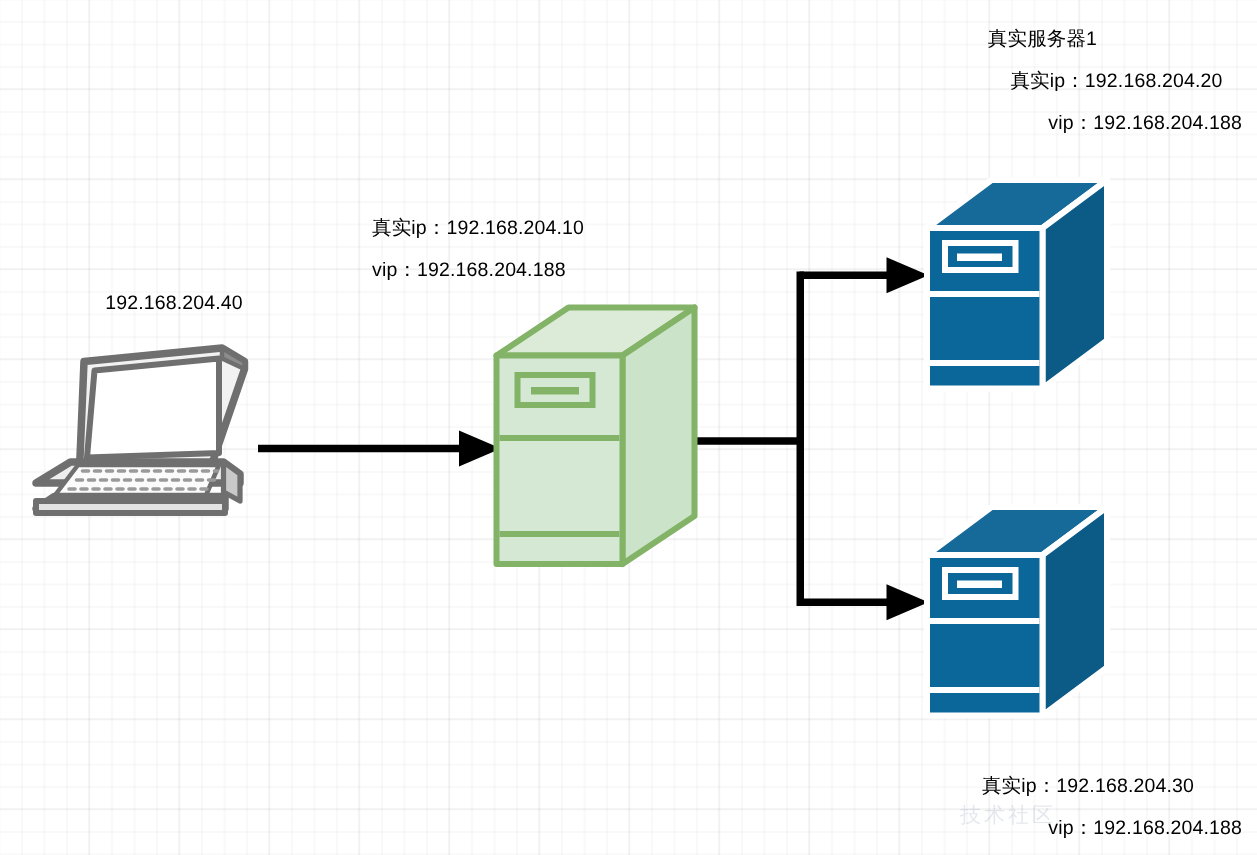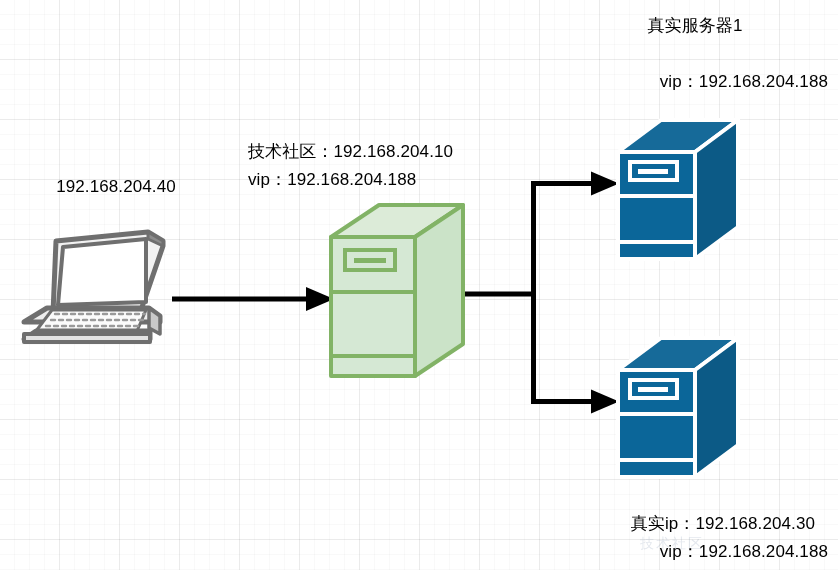--- a/index.html
+++ b/index.html
@@ -18,21 +18,21 @@
       linear-gradient(to bottom, rgba(0,0,0,0.055) 1px, transparent 1px),
       linear-gradient(to right, rgba(0,0,0,0.022) 1px, transparent 1px),
       linear-gradient(to bottom, rgba(0,0,0,0.022) 1px, transparent 1px);
     background-size: 60px 60px, 60px 60px, 15px 15px, 15px 15px;
     background-position: -1px -1px, -1px -1px, -1px -1px, -1px -1px;
     font-family: "Liberation Sans", "DejaVu Sans", sans-serif;
   }
   .label {
     position: absolute;
     color: #000000;
-    font-size: 17px;
+    font-size: 13px;
     line-height: 26px;
     white-space: nowrap;
     letter-spacing: 0.1px;
   }
   .label-center { text-align: center; }
   .label-right  { text-align: right; }
   .svg-layer {
     position: absolute;
     left: 0;
     top: 0;
@@ -46,31 +46,32 @@
     white-space: nowrap;
     letter-spacing: 2px;
     pointer-events: none;
   }
 </style>
 </head>
 <body>
 
 <div id="canvas">
 
-  <div class="label label-center" style="left:16px; top:174px; width:200px;">192.168.204.40</div>
+  <div class="label label-center" style="left:16px; top:189px; width:200px;">192.168.204.40</div>
 
-  <div class="label" style="left:248px; top:139px;">技术社区：192.168.204.10</div>
+  <div class="label" style="left:248px; top:139px;">真实ip：192.168.204.10</div>
   <div class="label" style="left:248px; top:167px;">vip：192.168.204.188</div>
 
   <div class="label label-center" style="left:560px; top:13px; width:270px;">真实服务器1</div>
+  <div class="label label-right" style="left:520px; top:41px; width:295px;">真实ip：192.168.204.20</div>
   <div class="label label-right" style="left:520px; top:69px; width:308px;">vip：192.168.204.188</div>
 
   <div class="watermark" style="left:640px; top:535px;">技术社区</div>
 
-  <div class="label label-right" style="left:520px; top:511px; width:295px;">真实ip：192.168.204.30</div>
+  <div class="label label-right" style="left:501px; top:511px; width:295px;">真实ip：192.168.204.30</div>
   <div class="label label-right" style="left:520px; top:539px; width:308px;">vip：192.168.204.188</div>
 
   <svg class="svg-layer" viewBox="0 0 838 570" xmlns="http://www.w3.org/2000/svg">
 
     <g>
       <line x1="172" y1="299" x2="316" y2="299" stroke="#000000" stroke-width="5"></line>
       <polygon points="334,299 306,287 306,311" fill="#000000"></polygon>
     </g>
 
     <g>

